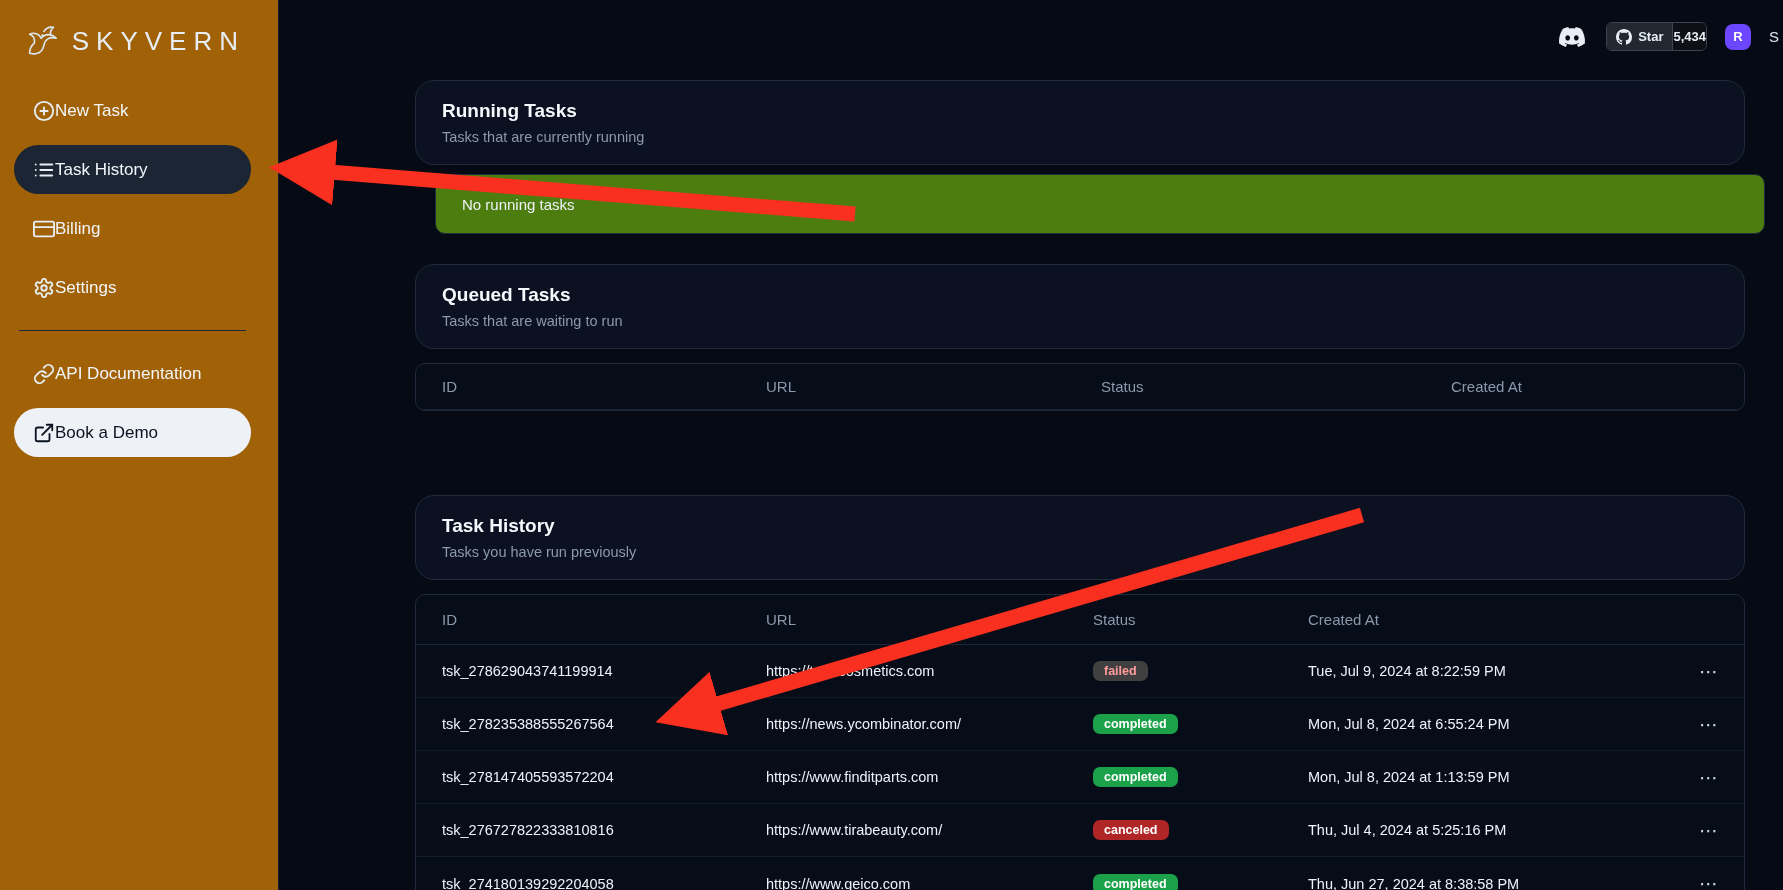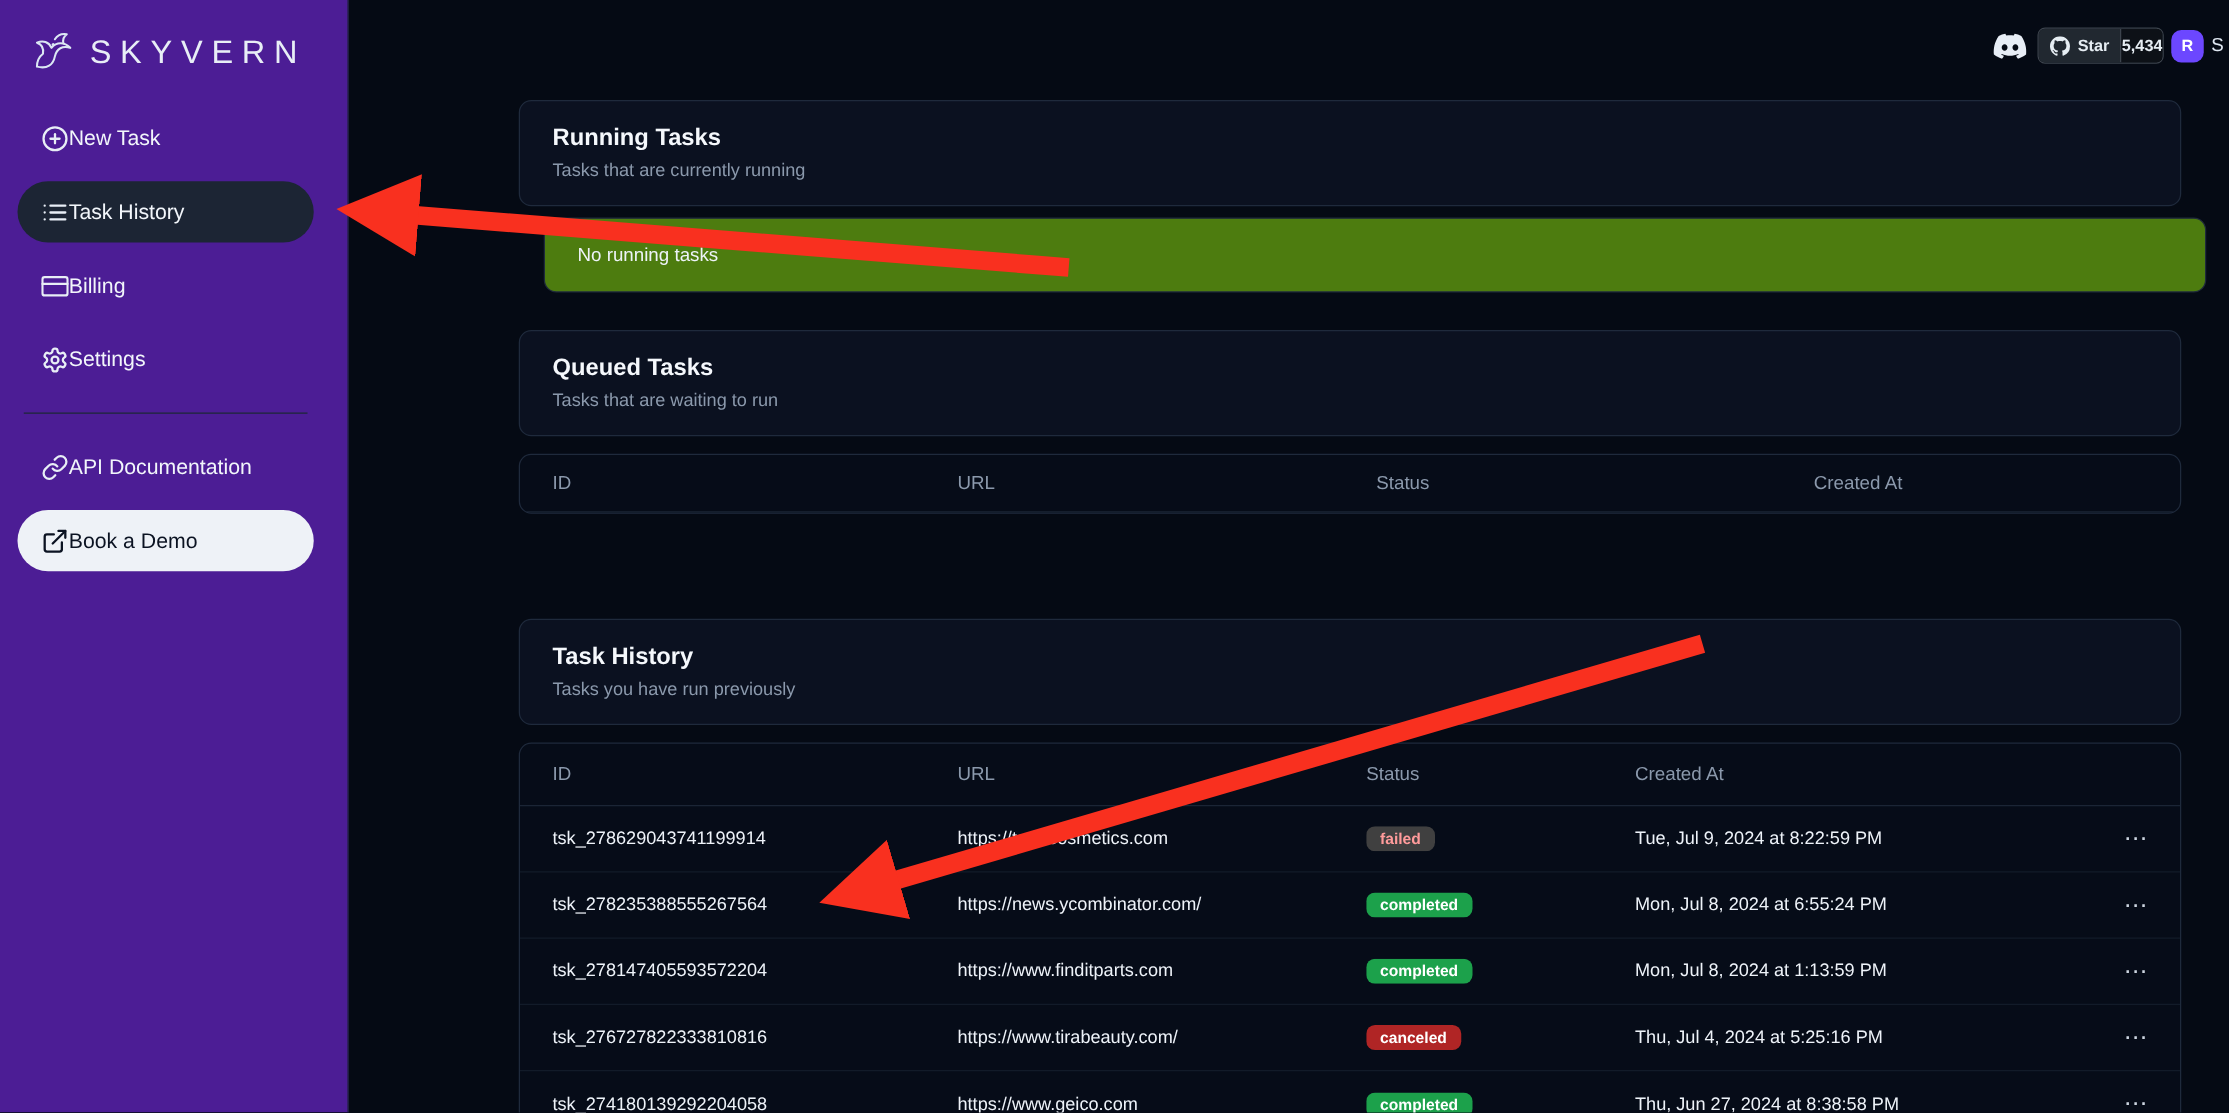--- a/index.html
+++ b/index.html
@@ -8,50 +8,50 @@
     position: relative;
     overflow: hidden;
     background: #050a14;
     color: #eef3f9;
     font-family: "Liberation Sans", sans-serif;
   }
 
   
   .sidebar {
     position: absolute; left:0; top:0; width:279px; height:890px;
-    background:#4c1d95; border-right:1px solid #16202f;
+    background:#a16207; border-right:1px solid #16202f;
     padding:14px 27px 0 14px;
   }
   .logo-row { display:flex; align-items:center; gap:8px; padding:4px 6px; margin-bottom:18px; }
   .logo-text { font-size:26px; letter-spacing:7px; font-weight:400; color:#e8eef6; }
   .nav-item {
     display:flex; align-items:center; height:49px; padding:0 19px;
     border-radius:999px; font-size:17px; color:#f2f6fb; cursor:pointer; margin-bottom:10px;
     white-space:nowrap;
   }
   .nav-item.active { background:#1c2534; }
   .nav-item svg { width:22px; height:22px; flex:0 0 auto; stroke:#e8eef6; fill:none; stroke-width:2; stroke-linecap:round; stroke-linejoin:round; }
   .nav-item.demo { background:#eef2f7; color:#0b1322; }
   .nav-item.demo svg { stroke:#0b1322; }
   .divider { border-top:1px solid #1d2737; margin:18px 5px; }
 
   
-  .topbar { position:absolute; top:22px; right:0; display:flex; align-items:center; gap:6px; z-index:5; }
+  .topbar { position:absolute; top:22px; right:0; display:flex; align-items:center; gap:18px; z-index:5; }
   .discord { width:32px; height:26px; cursor:pointer; }
   .gh { display:flex; align-items:stretch; border:1px solid #3d444d; border-radius:6px; overflow:hidden;
         font-size:13px; font-weight:700; color:#e6edf3; height:29px; cursor:pointer; }
   .gh-left { display:flex; align-items:center; gap:6px; padding:0 9px; background:#212830; }
   .gh-right { display:flex; align-items:center; padding:0 0; background:#0d1117; border-left:1px solid #3d444d; }
   .avatar { width:26px; height:26px; border-radius:8px; background:#6c47ff; color:#fff; font-size:13px; font-weight:700;
             display:flex; align-items:center; justify-content:center; cursor:pointer; }
   .clipped { font-size:15px; color:#dfe7f2; width:14px; overflow:hidden; white-space:nowrap; }
 
   
   .cardbox { position:absolute; left:415px; width:1330px; border:1px solid #1f2a3c; border-radius:10px; }
-  .headerbox { background:#0b1120; padding:19px 26px; }
+  .headerbox { background:#0b1120; padding:19px 26px;border-radius:19px; }
   .headerbox h2 { font-size:19px; font-weight:700; margin-bottom:7px; color:#f5f8fc; }
   .headerbox p  { font-size:14.5px; color:#8b99ac; }
   .bodybox  { background:#4d7c0f; display:flex; align-items:center; padding:0 26px; font-size:15px;margin-left:20px; }
   .tablebox { background:#060c18; overflow:hidden; }
 
   .thead { display:grid; align-items:center; color:#8b99ac; font-size:15px; padding:0 26px;
            border-bottom:1px solid #1b2535; }
   .thead.qcols { grid-template-columns:324px 335px 350px 1fr; height:46px; }
   .thead.hcols { grid-template-columns:324px 327px 215px 1fr 60px; height:50px; }
   .tempty { height:43px; display:flex; align-items:center; padding:0 26px; font-size:15px; }

